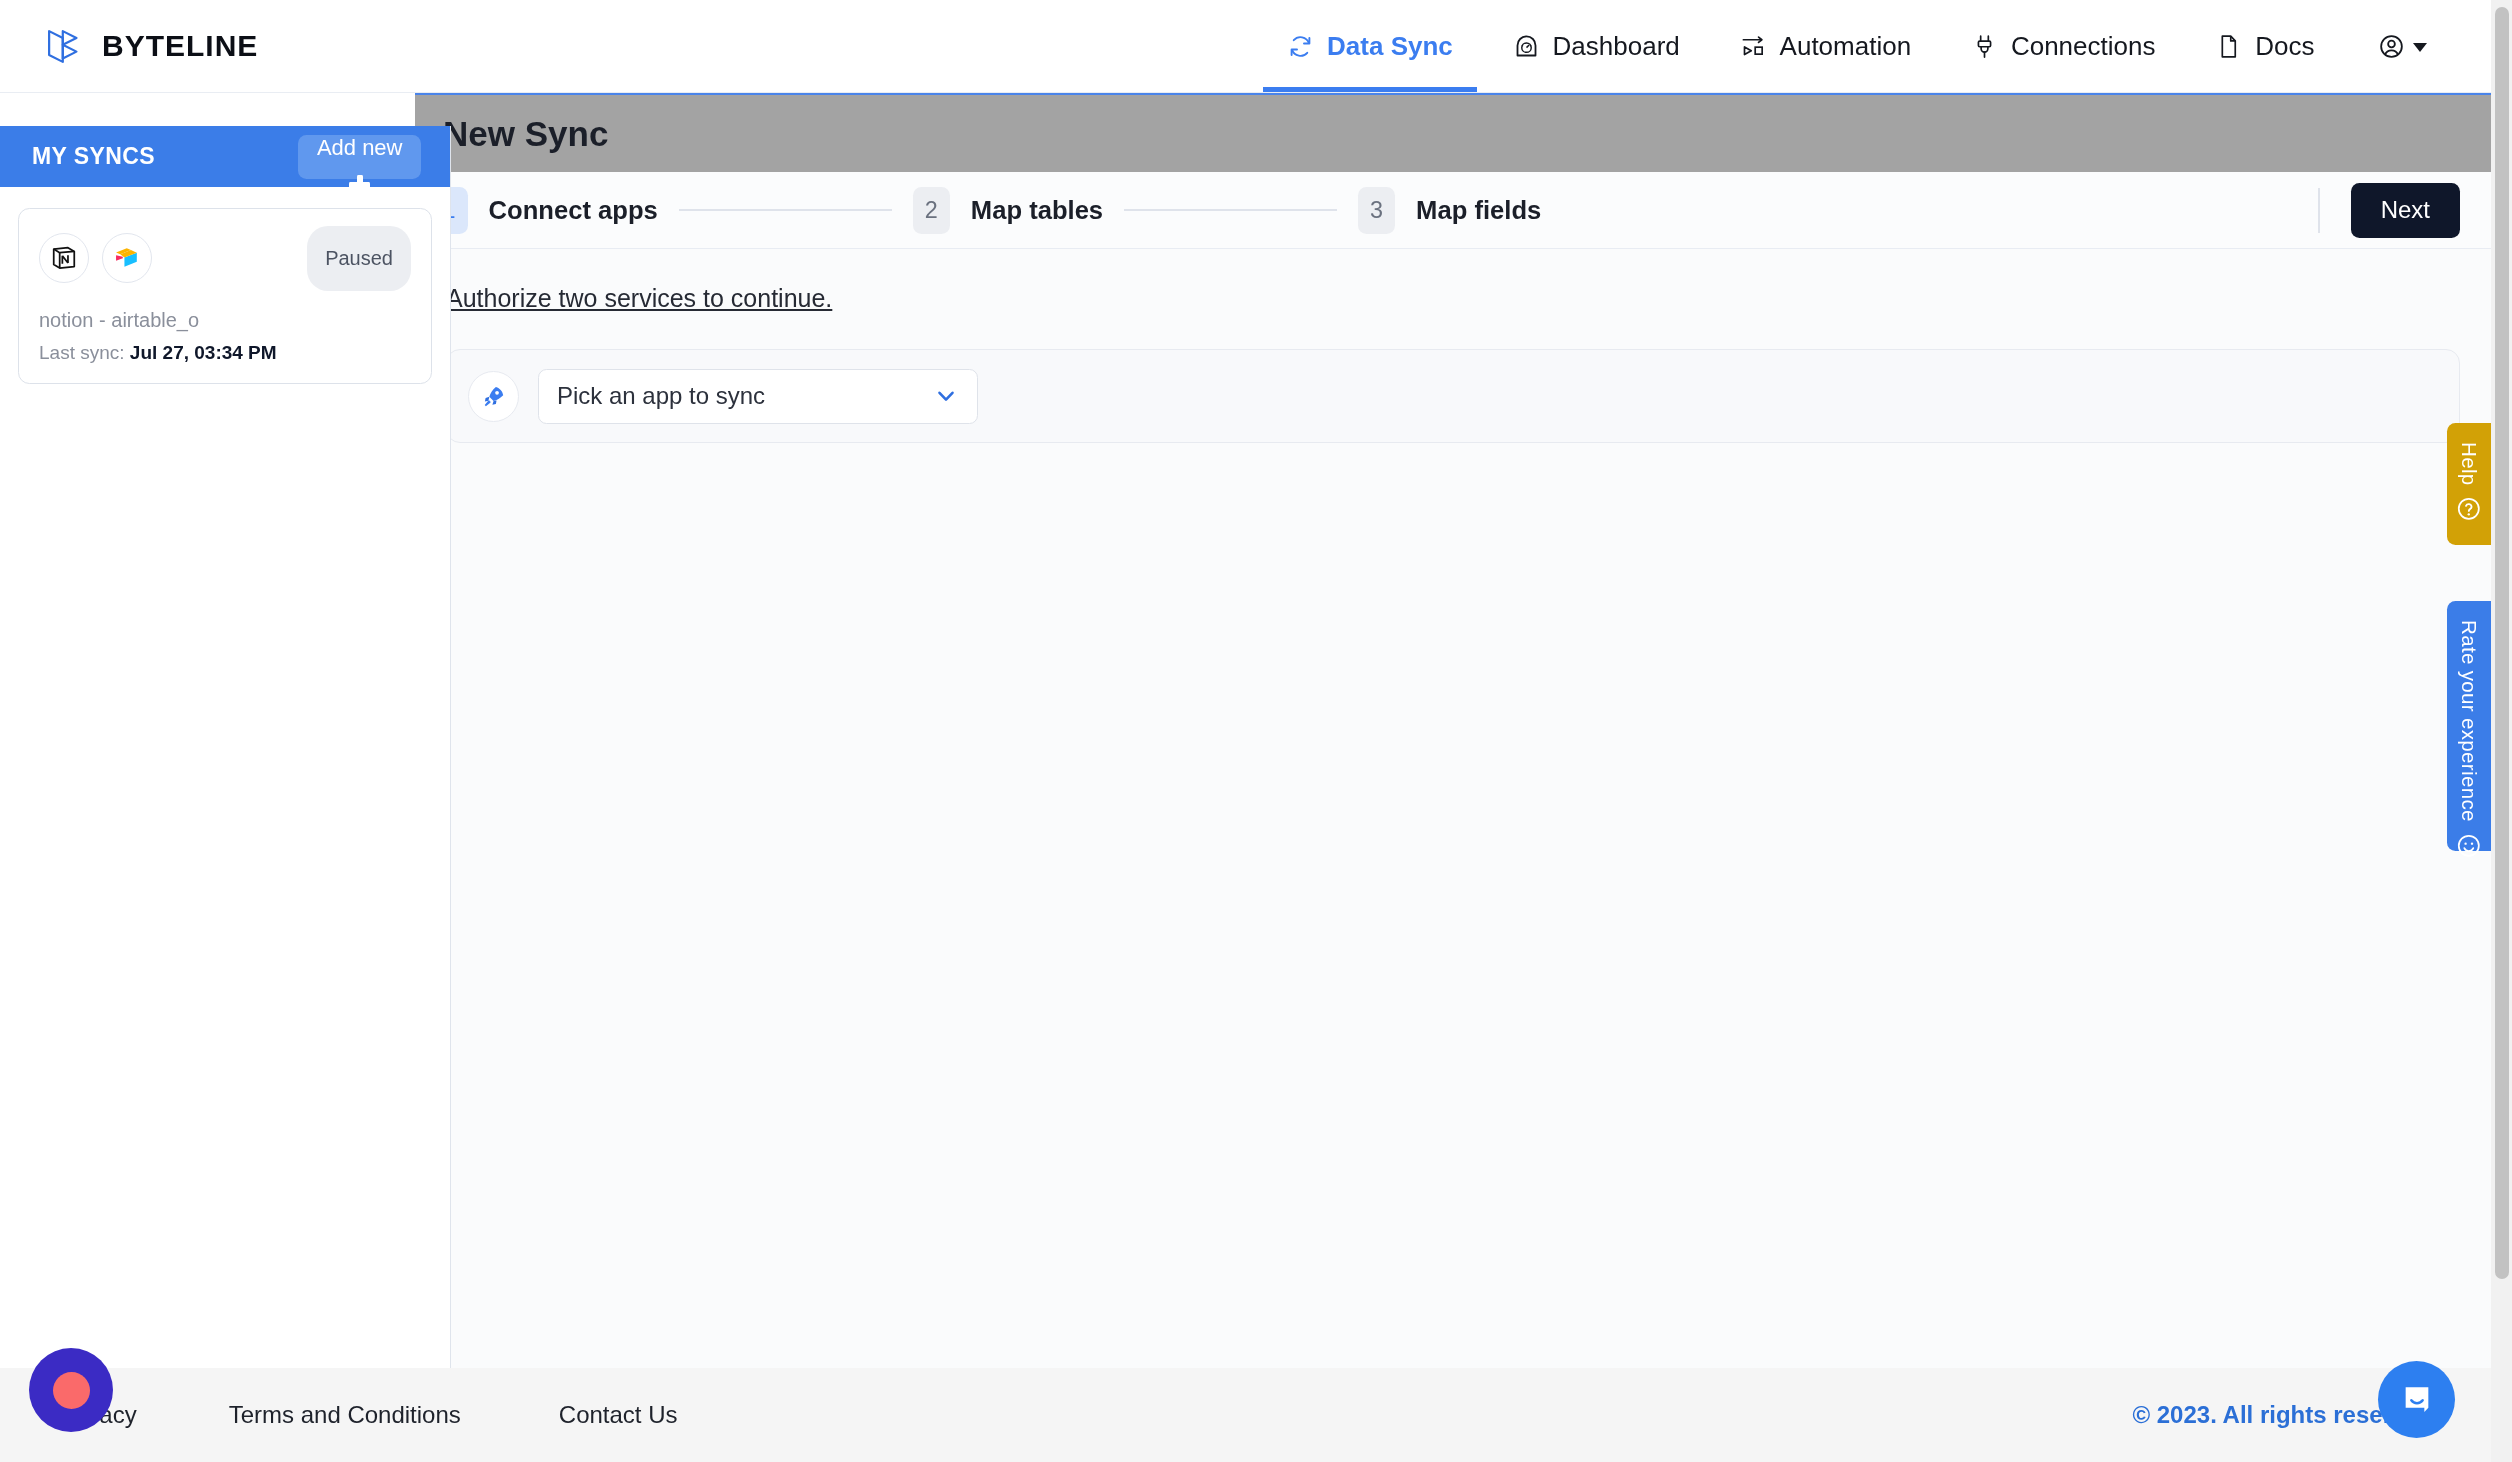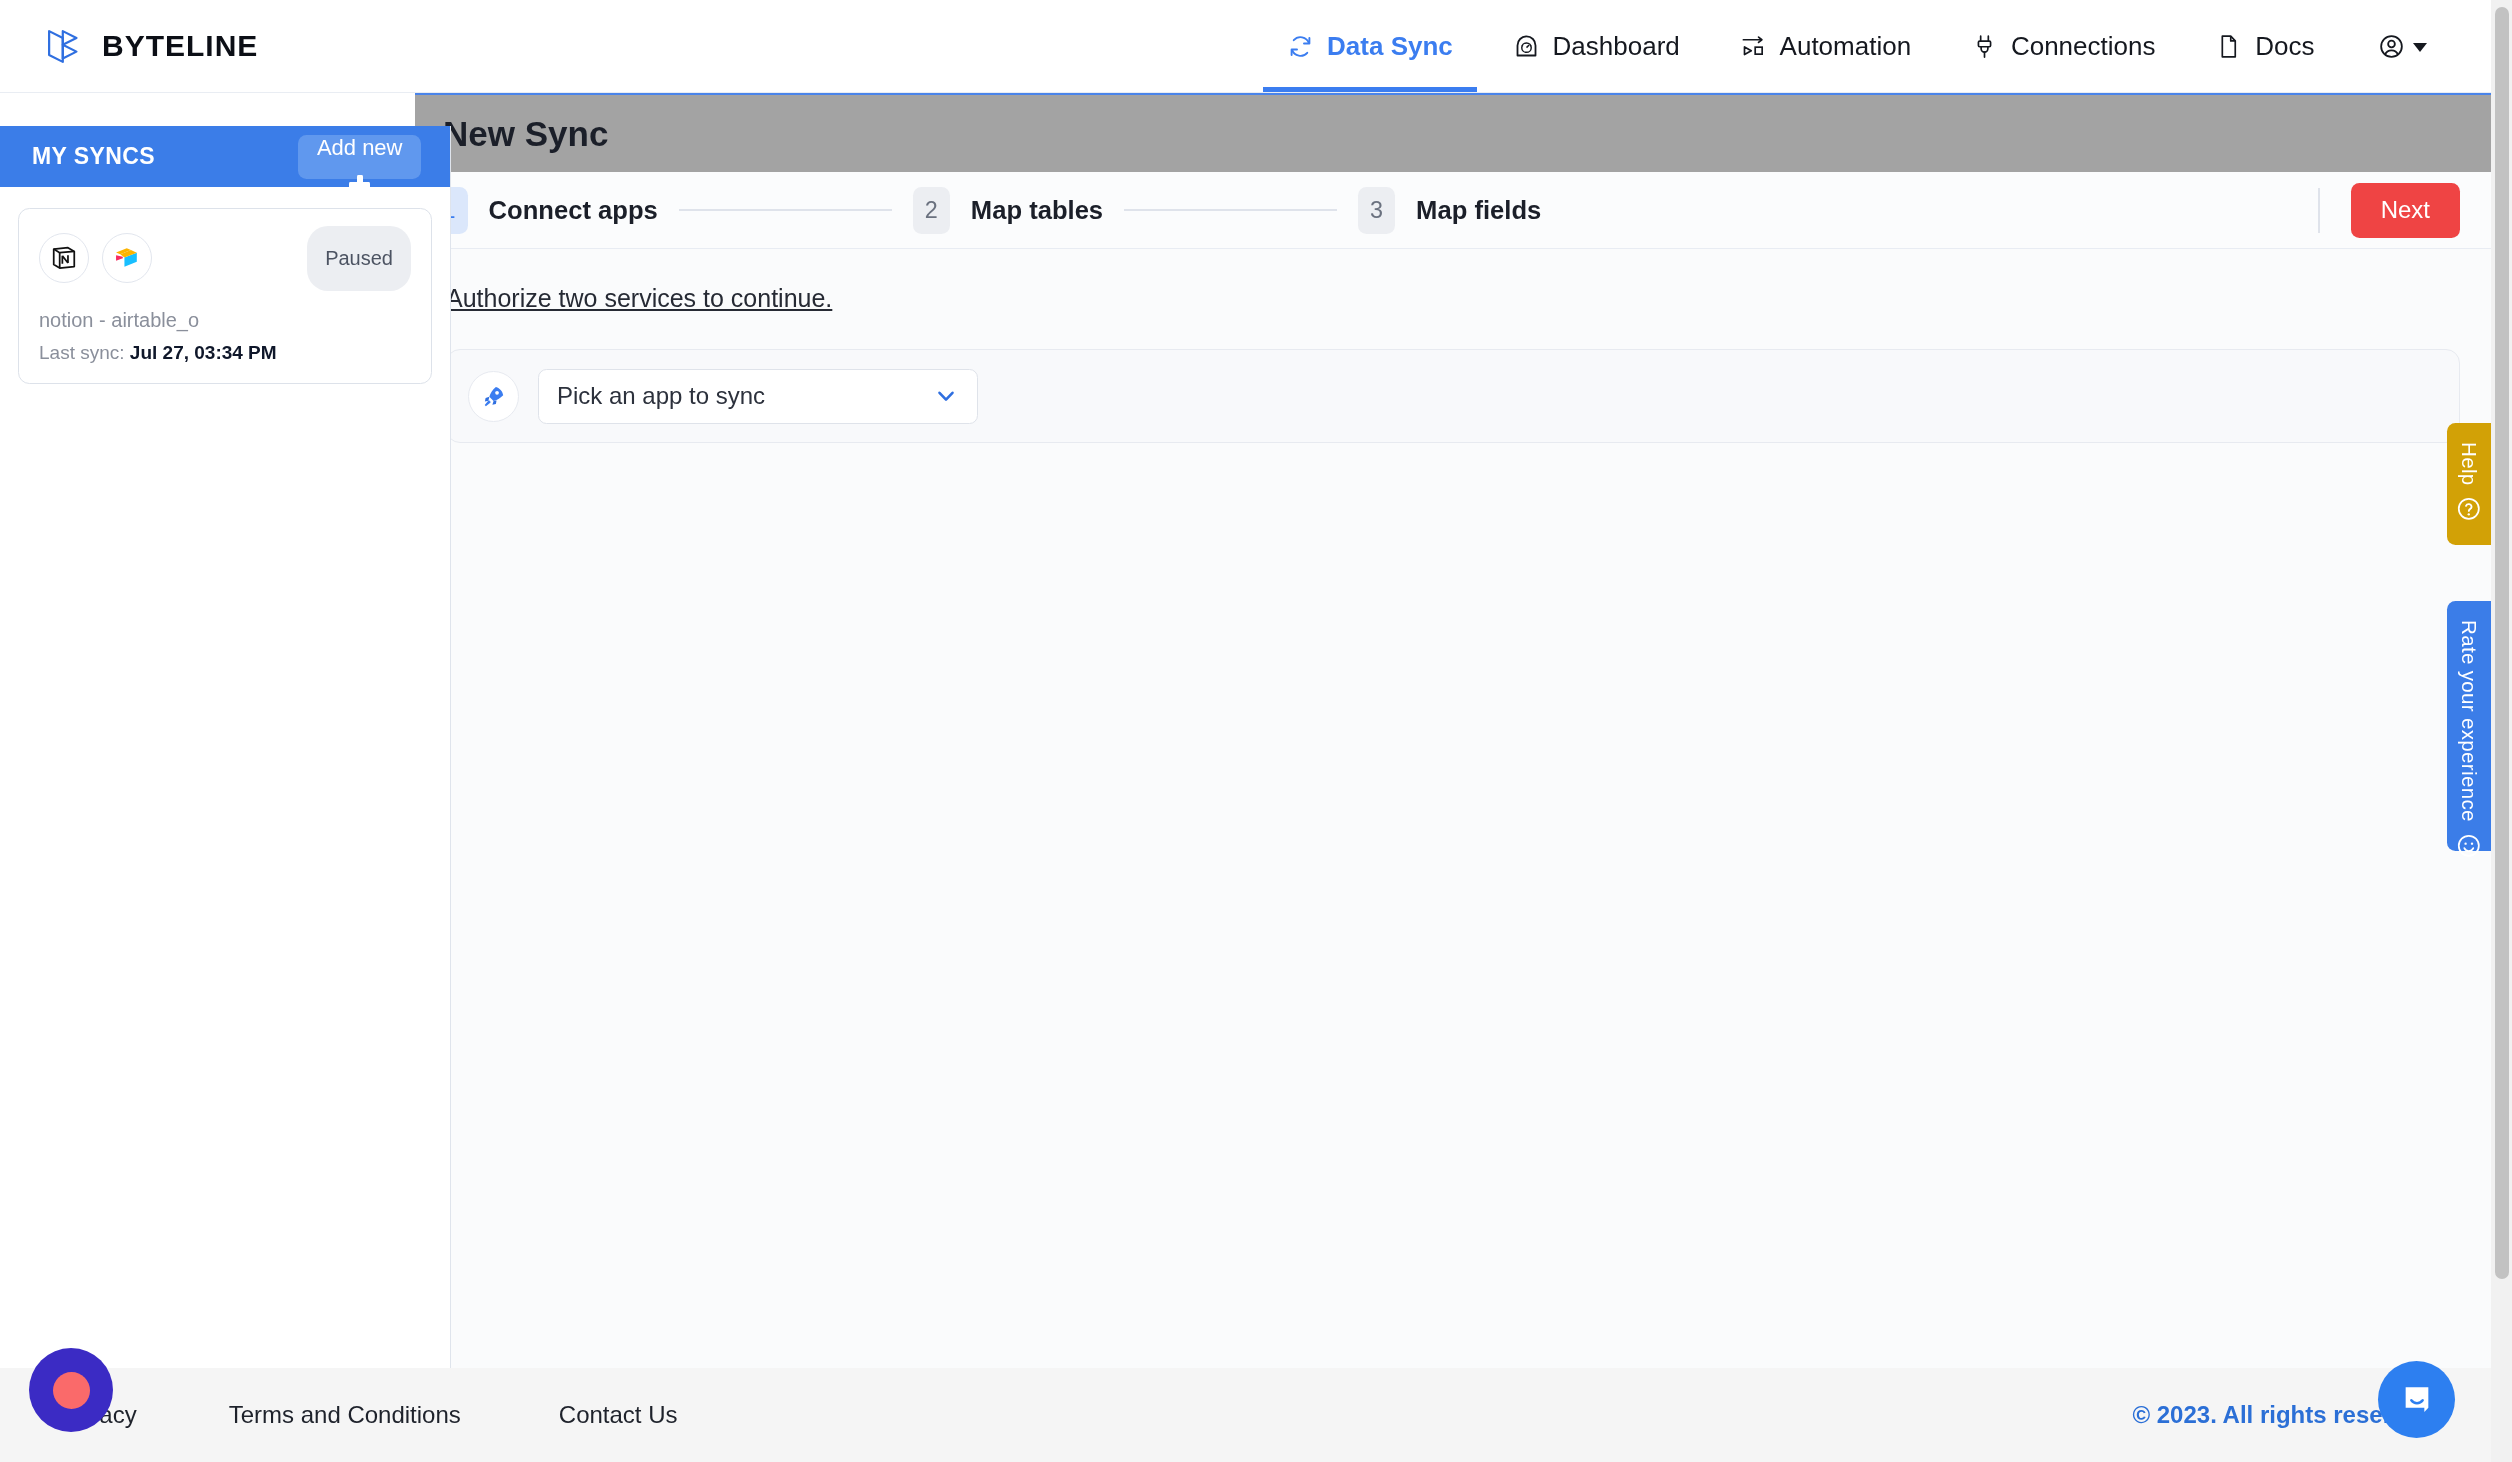--- a/index.html
+++ b/index.html
@@ -169,21 +169,21 @@
     margin-left: 21px;
     font-size: 25.6px; font-weight: 600; color: #1b1f29;
     white-space: nowrap;
   }
   .step-line {
     width: 213px; height: 2.1px; background: #dfe3eb; margin: 0 21px;
   }
   .stepper-spacer { flex: 1; }
   .v-div { width: 1.4px; height: 45px; background: #dfe3eb; margin-right: 31px; }
   .next-btn {
-    background: #ef4444; color: #fff;
+    background: #0f172a; color: #fff;
     font-size: 24px; font-weight: 500;
     border: none; border-radius: 8.5px;
     padding: 13.5px 30px;
     cursor: pointer;
   }
 
   .content { padding: 35px 31px 0 31px; }
   .authorize-text {
     font-size: 25px; color: #262a34; text-decoration: underline;
   }

